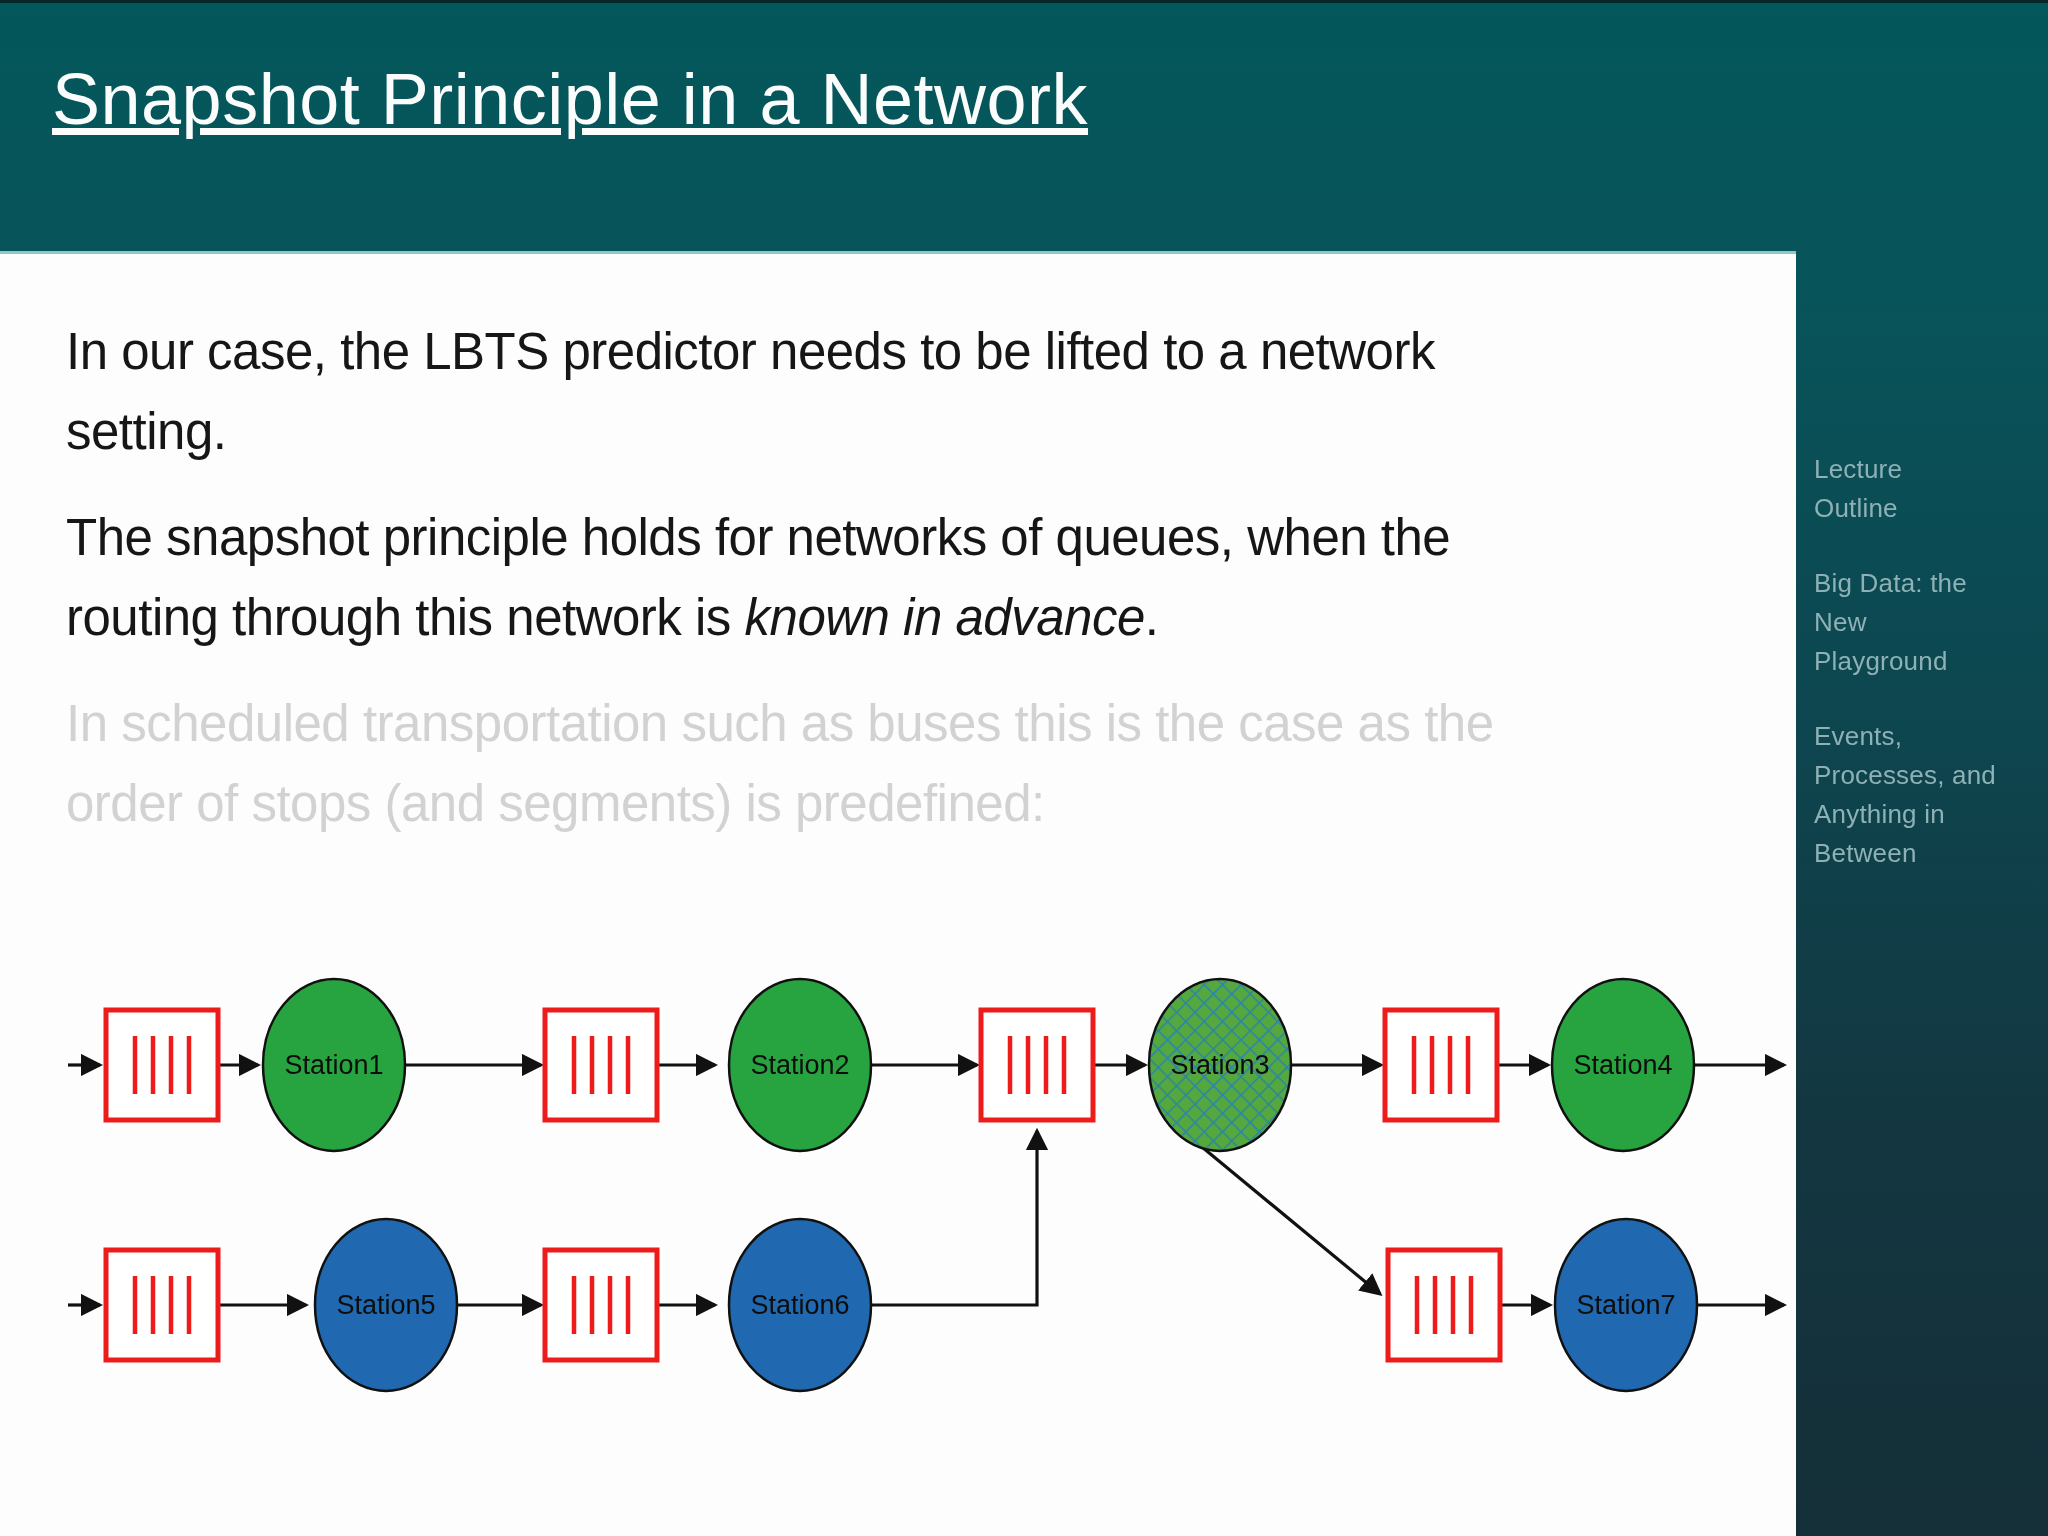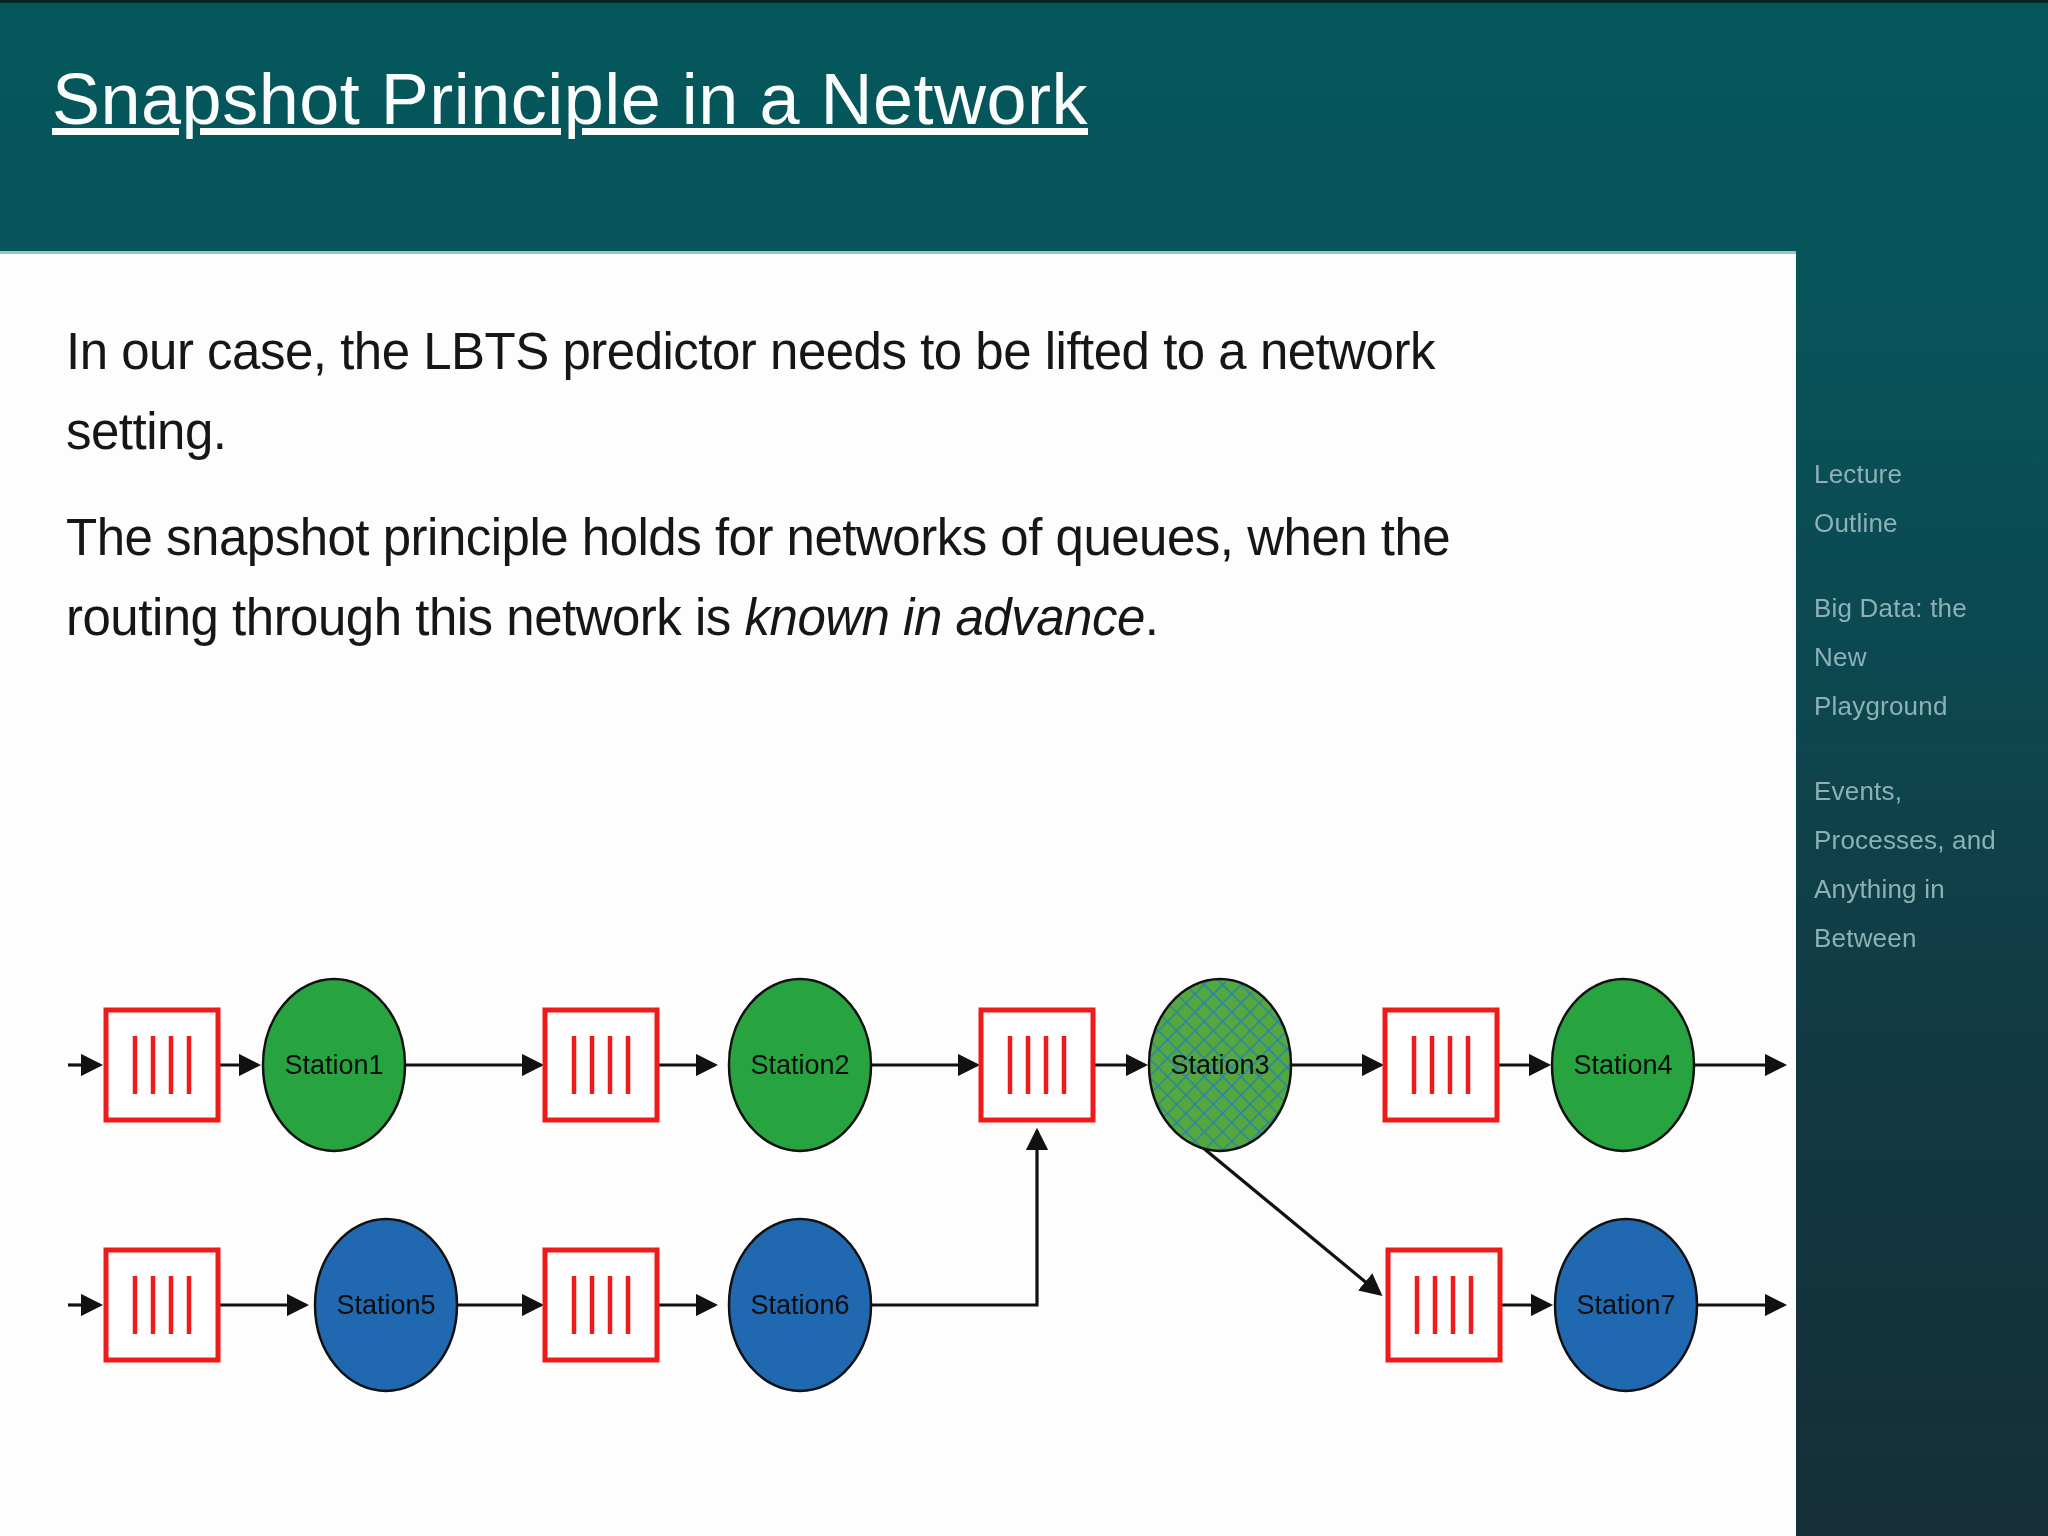--- a/index.html
+++ b/index.html
@@ -21,40 +21,42 @@
   .body-text p{
     margin:0 0 26px 0;font-size:51px;line-height:80px;color:#161616;
     letter-spacing:-0.5px;white-space:pre-line;
   }
   .body-text p.dimmed{color:#d2d2d2;}
   .body-text .it{font-style:italic;}
   .sidebar{
     position:absolute;left:1814px;top:450px;width:222px;
   }
   .side-item{
-    font-size:26px;line-height:49px;margin-bottom:36px;color:#8db1b5;
+    font-size:26px;line-height:39px;margin-bottom:36px;color:#8db1b5;
     white-space:pre-line;letter-spacing:.2px;
   }
   .side-item.active{color:#ffffff;}
   #diagram-svg{position:absolute;left:0;top:0;pointer-events:none;}
 </style>
 </head>
 <body>
 
 <div class="top-edge"></div>
 
 <h1 class="slide-title">Snapshot Principle in a Network</h1>
 
 <div class="content-panel"></div>
 
 <div class="body-text">
   <p>In our case, the LBTS predictor needs to be lifted to a network
 setting.</p>
   <p><span>The snapshot principle holds for networks of queues, when the
 routing through this network is </span><span class="it">known in advance</span><span>.</span></p>
+  <p class="dimmed">In scheduled transportation such as buses this is the case as the
+order of stops (and segments) is predefined:</p>
 </div>
 
 <svg id="diagram-svg" width="2048" height="1536" viewBox="0 0 2048 1536">
     <defs>
       <marker id="arw" markerWidth="7" markerHeight="7" refX="6" refY="3.5" orient="auto" markerUnits="strokeWidth">
         <path d="M0,0 L7,3.5 L0,7 Z" fill="#111111"></path>
       </marker>
       <pattern id="hatch" patternUnits="userSpaceOnUse" width="13" height="13" patternTransform="rotate(45)">
         <rect x="0" y="0" width="13" height="13" fill="#55a83e"></rect>
         <path d="M0 0 H13 M0 0 V13" stroke="#2a85a8" stroke-width="3" fill="none"></path>

